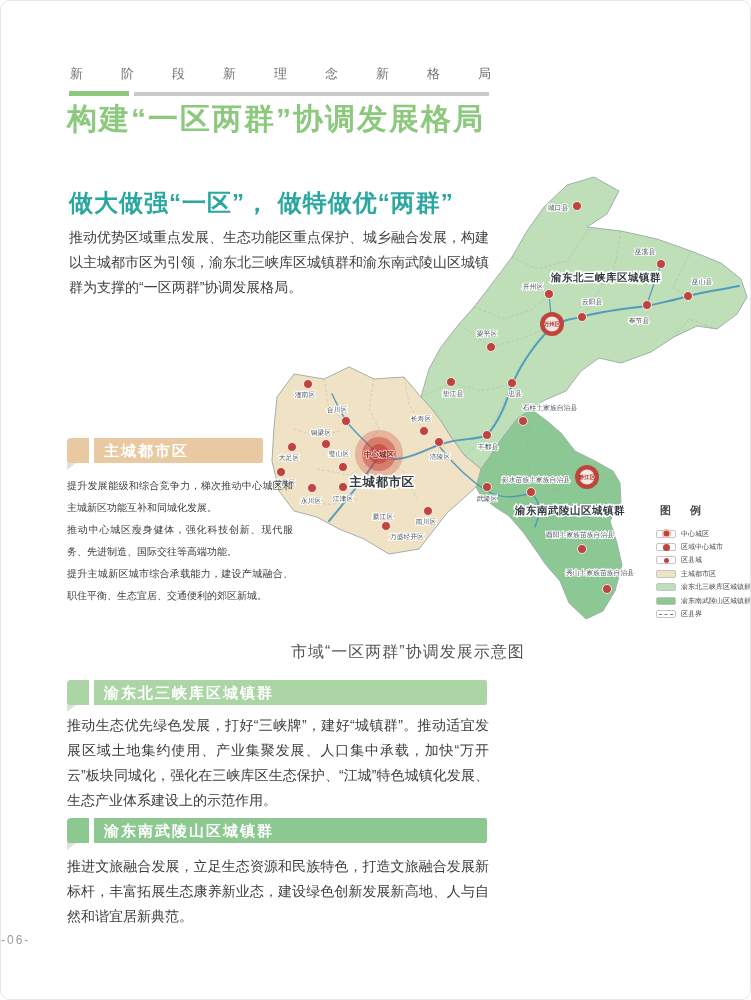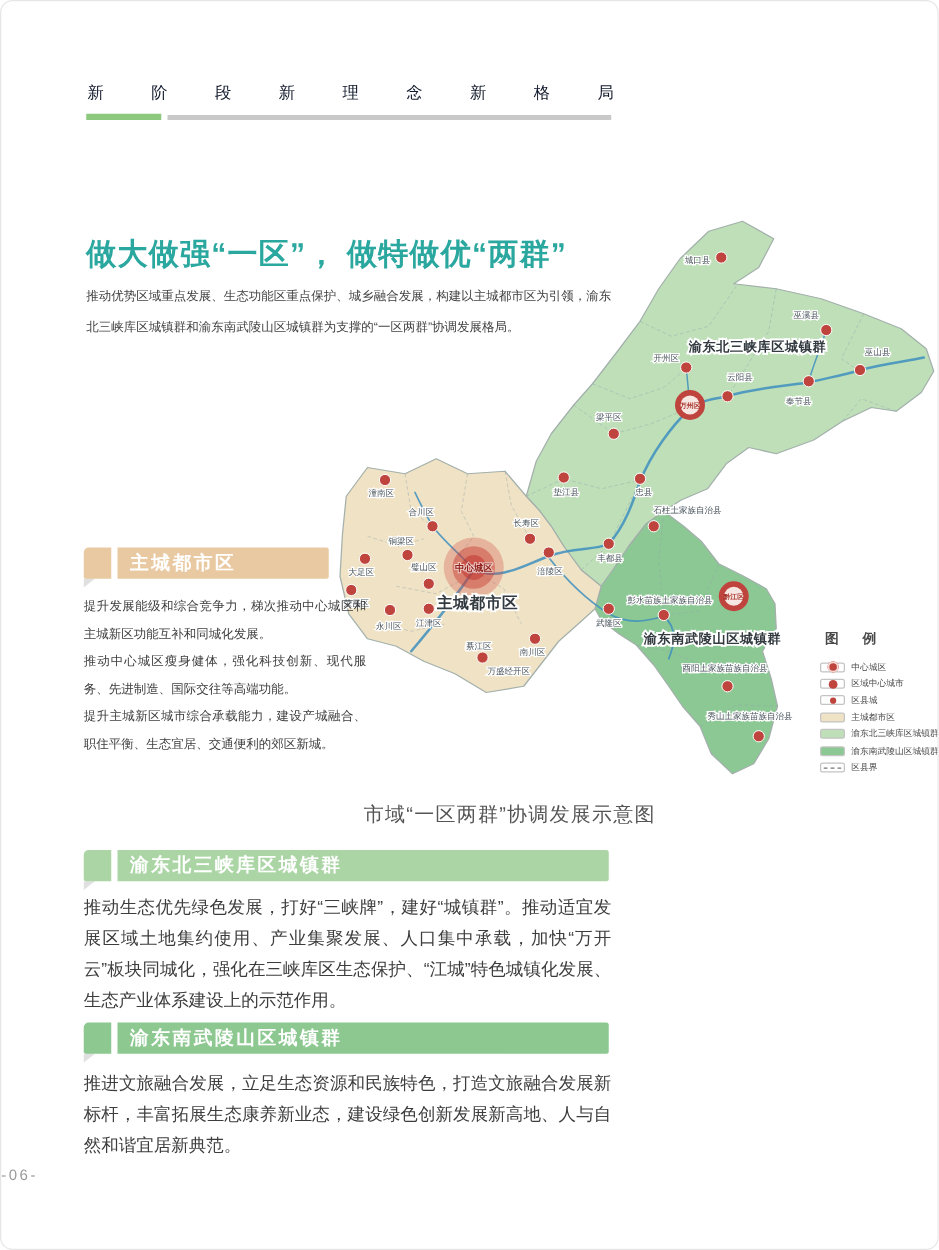--- a/index.html
+++ b/index.html
@@ -1,28 +1,28 @@
 <!DOCTYPE html>
 <html><head>
 <meta charset="utf-8">
 <style>
   html,body{margin:0;padding:0;background:#fff;}
   .page{position:relative;width:751px;height:1000px;background:#fff;overflow:hidden;
         font-family:"Liberation Sans","DejaVu Sans",sans-serif;border:1px solid #e6e6e6;
         border-radius:10px;box-sizing:border-box;}
-  .eyebrow{position:absolute;left:69px;top:64px;font-size:13px;color:#0f172a;
+  .eyebrow{position:absolute;left:69px;top:64px;font-size:13px;color:#737373;
            letter-spacing:38px;white-space:nowrap;}
   .rule{position:absolute;left:68px;top:90px;width:420px;height:5px;}
   .rule-green{position:absolute;left:0;top:0;width:60px;height:5px;background:var(--green,#8cc87e);}
   .rule-gray{position:absolute;left:65px;top:1px;width:355px;height:4px;background:#c9c9c9;}
   .title{position:absolute;left:66px;top:98px;margin:0;font-size:30px;font-weight:bold;
          color:var(--green,#8cc87e);letter-spacing:2px;white-space:nowrap;}
   .subtitle{position:absolute;left:68px;top:186px;margin:0;font-size:24px;font-weight:bold;
             color:var(--teal,#2aa79e);letter-spacing:1px;white-space:nowrap;}
-  .intro{position:absolute;left:68px;top:224px;width:420px;margin:0;font-size:10px;
+  .intro{position:absolute;left:68px;top:224px;width:420px;margin:0;font-size:14px;
          line-height:25px;color:#3f3f3f;text-align:justify;}
   
   .map-svg{position:absolute;left:268px;top:168px;}
   .map-svg text{font-family:"Liberation Sans","DejaVu Sans",sans-serif;}
   .r-metro{fill:var(--metro,#f0e2c4);stroke:#a3b0ab;stroke-width:1;stroke-linejoin:round;}
   .r-ne{fill:var(--ne,#bedfb8);stroke:#a3b0ab;stroke-width:1;stroke-linejoin:round;}
   .r-se{fill:var(--se,#8cc894);stroke:#a3b0ab;stroke-width:1;stroke-linejoin:round;}
   .county{fill:none;stroke:#8fa3ad;stroke-width:.6;opacity:.55;stroke-dasharray:3 2;}
   .river{fill:none;stroke:var(--river,#3e8fc0);stroke-linecap:round;opacity:.85;}
   .city-label{font-size:6.8px;fill:#47525a;text-anchor:middle;paint-order:stroke;
@@ -76,20 +76,21 @@
 </head>
 <body>
 
 <div class="page" style="--green: #8cc87e; --teal: #2aa79e; --red: #c0443e; --metro: #f0e2c4; --metroHd: #e9c9a2; --ne: #bedfb8; --neHd: #abd5a5; --se: #8cc894; --seHd: #8cc890; --river: #3e8fc0;">
 
   <div class="eyebrow">新阶段新理念新格局</div>
   <div class="rule">
     <span class="rule-green"></span>
     <span class="rule-gray"></span>
   </div>
+  <h1 class="title">构建“一区两群”协调发展格局</h1>
 
   <h2 class="subtitle">做大做强“一区”， 做特做优“两群”</h2>
   <p class="intro">推动优势区域重点发展、生态功能区重点保护、城乡融合发展，构建以主城都市区为引领，渝东北三峡库区城镇群和渝东南武陵山区城镇群为支撑的“一区两群”协调发展格局。</p>
 
   <svg class="map-svg" width="482" height="474" viewBox="0 0 482 474">
     <path class="r-ne" d="M152,228 L160,200 L172,178 L190,155 L205,138 L225,112 L243,88 L258,62 L275,38 L298,16 L325,8 L350,22 L338,45 L318,58 L352,62 L388,70 L422,82 L452,94 L472,110 L478,128 L468,145 L448,160 L428,157 L405,168 L382,183 L352,194 L330,189 L312,202 L297,222 L276,231 L262,240 L248,250 L234,268 L222,286 L212,300 L196,287 L182,268 L172,252 L163,240 Z"></path>
     <path class="r-se" d="M262,240 L278,252 L292,264 L306,282 L326,292 L344,302 L351,314 L352,334 L341,352 L348,374 L353,396 L346,422 L334,442 L317,450 L300,434 L291,412 L277,396 L266,380 L254,363 L240,347 L226,338 L212,327 L207,318 L212,300 L222,286 L234,268 L248,250 Z"></path>
     <path class="r-metro" d="M8,228 L25,205 L55,210 L80,198 L105,210 L135,208 L152,228 L163,240 L172,252 L182,268 L196,287 L212,300 L207,318 L196,328 L178,344 L150,380 L120,385 L95,370 L70,360 L48,348 L25,342 L10,322 L3,292 L5,258 Z"></path>
     <g>
       <path class="county" d="M205,138 L235,150 L262,141 L280,126"></path>

